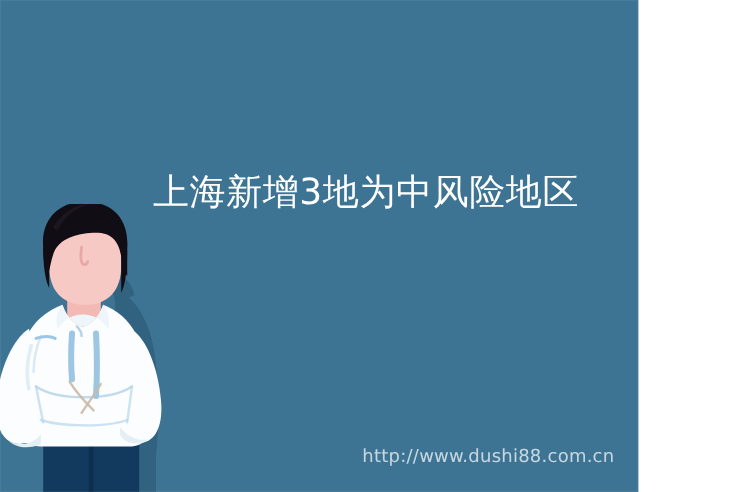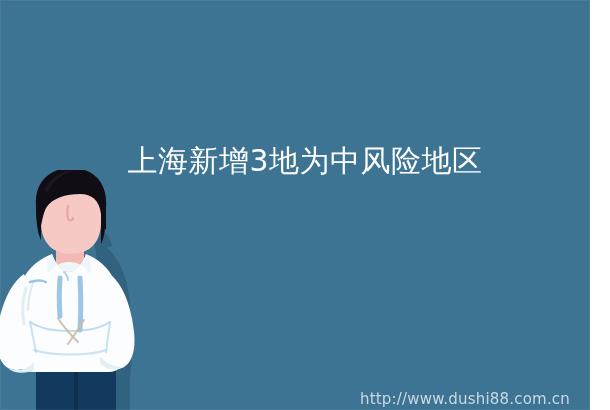--- a/index.html
+++ b/index.html
@@ -2,21 +2,21 @@
 <html><head>
 <meta charset="utf-8">
 <style>
   html, body {
     margin: 0;
     padding: 0;
     background: #ffffff;
   }
   #canvas {
     position: relative;
-    width: 590px;
+    width: 532px;
     height: 410px;
     overflow: hidden;
     background: #3d7493;
     font-family: "Liberation Sans", "DejaVu Sans", sans-serif;
   }
   
   #edge {
     position: absolute;
     inset: 0;
     box-shadow: inset 0 0 0 1px rgba(255,255,255,0.06);
@@ -36,21 +36,21 @@
     line-height: 36px;
     letter-spacing: 0.5px;
     white-space: nowrap;
     font-family: "DejaVu Sans", "Liberation Sans", sans-serif;
   }
 
   
   #watermark {
     position: absolute;
     right: 20px;
-    bottom: 2px;
+    bottom: 21px;
     color: rgba(233, 240, 244, 0.80);
     font-size: 15px;
     line-height: 18px;
     letter-spacing: 0.2px;
     white-space: nowrap;
     font-family: "DejaVu Sans", "Liberation Sans", sans-serif;
   }
 
   
   #illustration {

